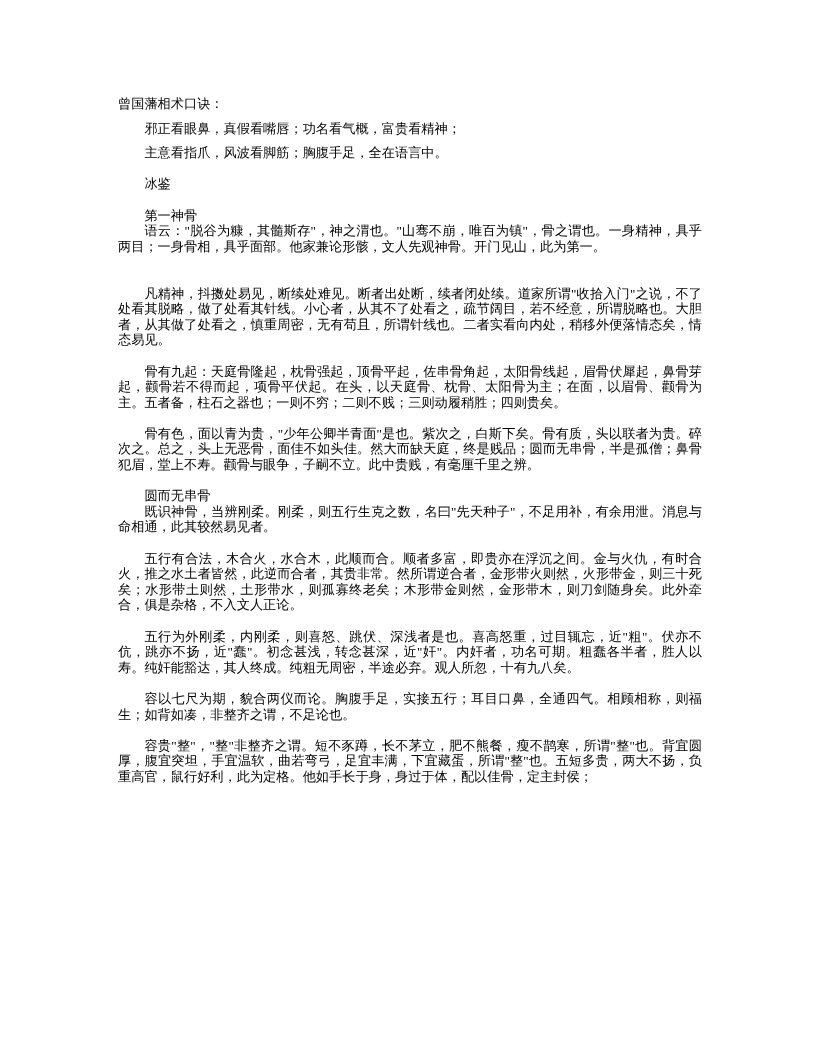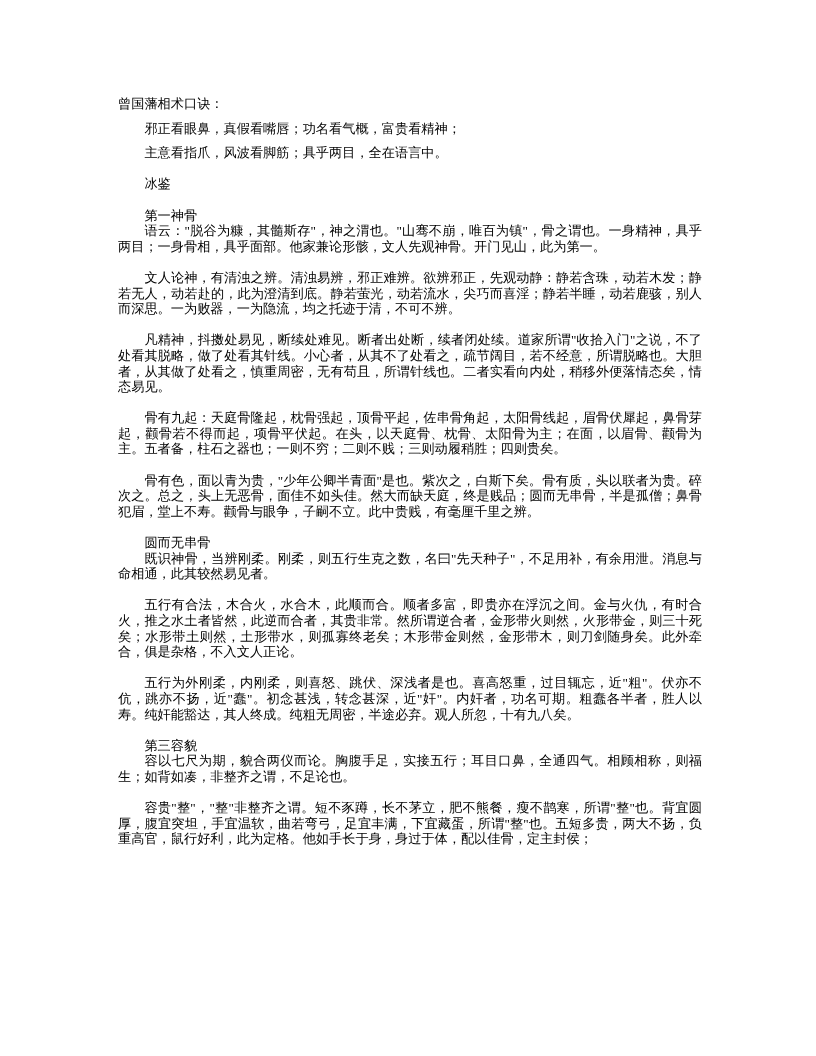--- a/index.html
+++ b/index.html
@@ -58,49 +58,47 @@
   }
 </style>
 </head>
 <body>
 
 <div class="page">
   <div class="doc-body">
 
     <p class="flush">曾国藩相术口诀：</p>
     <p class="verse-line">邪正看眼鼻，真假看嘴唇；功名看气概，富贵看精神；</p>
-    <p class="verse-line">主意看指爪，风波看脚筋；具乎两目，全在语言中。</p>
+    <p class="verse-line">主意看指爪，风波看脚筋；胸腹手足，全在语言中。</p>
 
     <p class="spacer">&nbsp;</p>
 
     <p class="title-line">冰鉴</p>
 
     <p class="spacer">&nbsp;</p>
 
     <p class="section-heading">第一神骨</p>
     <p class="indent2">语云："脱谷为糠，其髓斯存"，神之渭也。"山骞不崩，唯百为镇"，骨之谓也。一身精神，具乎两目；一身骨相，具乎面部。他家兼论形骸，文人先观神骨。开门见山，此为第一。</p>
     <p class="spacer">&nbsp;</p>
-    <p class="indent2">文人论神，有清浊之辨。清浊易辨，邪正难辨。欲辨邪正，先观动静：静若含珠，动若木发；静若无人，动若赴的，此为澄清到底。静若萤光，动若流水，尖巧而喜淫；静若半睡，动若鹿骇，别人而深思。一为败器，一为隐流，均之托迹于清，不可不辨。</p>
     <p class="spacer">&nbsp;</p>
     <p class="indent2">凡精神，抖擞处易见，断续处难见。断者出处断，续者闭处续。道家所谓"收拾入门"之说，不了处看其脱略，做了处看其针线。小心者，从其不了处看之，疏节阔目，若不经意，所谓脱略也。大胆者，从其做了处看之，慎重周密，无有苟且，所谓针线也。二者实看向内处，稍移外便落情态矣，情态易见。</p>
     <p class="spacer">&nbsp;</p>
     <p class="indent2">骨有九起：天庭骨隆起，枕骨强起，顶骨平起，佐串骨角起，太阳骨线起，眉骨伏犀起，鼻骨芽起，颧骨若不得而起，项骨平伏起。在头，以天庭骨、枕骨、太阳骨为主；在面，以眉骨、颧骨为主。五者备，柱石之器也；一则不穷；二则不贱；三则动履稍胜；四则贵矣。</p>
     <p class="spacer">&nbsp;</p>
     <p class="indent2">骨有色，面以青为贵，"少年公卿半青面"是也。紫次之，白斯下矣。骨有质，头以联者为贵。碎次之。总之，头上无恶骨，面佳不如头佳。然大而缺天庭，终是贱品；圆而无串骨，半是孤僧；鼻骨犯眉，堂上不寿。颧骨与眼争，子嗣不立。此中贵贱，有毫厘千里之辨。</p>
 
     <p class="spacer">&nbsp;</p>
 
     <p class="section-heading">圆而无串骨</p>
     <p class="indent2">既识神骨，当辨刚柔。刚柔，则五行生克之数，名曰"先天种子"，不足用补，有余用泄。消息与命相通，此其较然易见者。</p>
     <p class="spacer">&nbsp;</p>
     <p class="indent2">五行有合法，木合火，水合木，此顺而合。顺者多富，即贵亦在浮沉之间。金与火仇，有时合火，推之水土者皆然，此逆而合者，其贵非常。然所谓逆合者，金形带火则然，火形带金，则三十死矣；水形带土则然，土形带水，则孤寡终老矣；木形带金则然，金形带木，则刀剑随身矣。此外牵合，俱是杂格，不入文人正论。</p>
     <p class="spacer">&nbsp;</p>
     <p class="indent2">五行为外刚柔，内刚柔，则喜怒、跳伏、深浅者是也。喜高怒重，过目辄忘，近"粗"。伏亦不伉，跳亦不扬，近"蠢"。初念甚浅，转念甚深，近"奸"。内奸者，功名可期。粗蠢各半者，胜人以寿。纯奸能豁达，其人终成。纯粗无周密，半途必弃。观人所忽，十有九八矣。</p>
 
     <p class="spacer">&nbsp;</p>
 
-    <p class="section-heading">第三容貌</p>
     <p class="indent2">容以七尺为期，貌合两仪而论。胸腹手足，实接五行；耳目口鼻，全通四气。相顾相称，则福生；如背如凑，非整齐之谓，不足论也。</p>
     <p class="spacer">&nbsp;</p>
     <p class="indent2">容贵"整"，"整"非整齐之谓。短不豕蹲，长不茅立，肥不熊餐，瘦不鹊寒，所谓"整"也。背宜圆厚，腹宜突坦，手宜温软，曲若弯弓，足宜丰满，下宜藏蛋，所谓"整"也。五短多贵，两大不扬，负重高官，鼠行好利，此为定格。他如手长于身，身过于体，配以佳骨，定主封侯；</p>
 
   </div>
 </div>
 
 </body></html>

